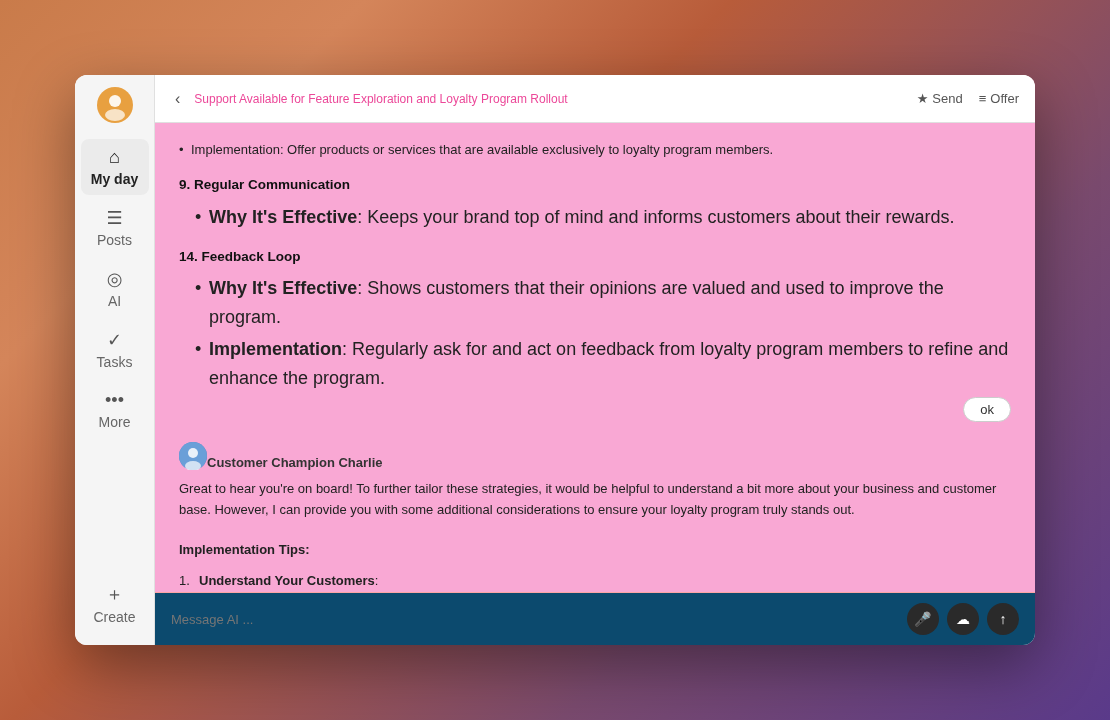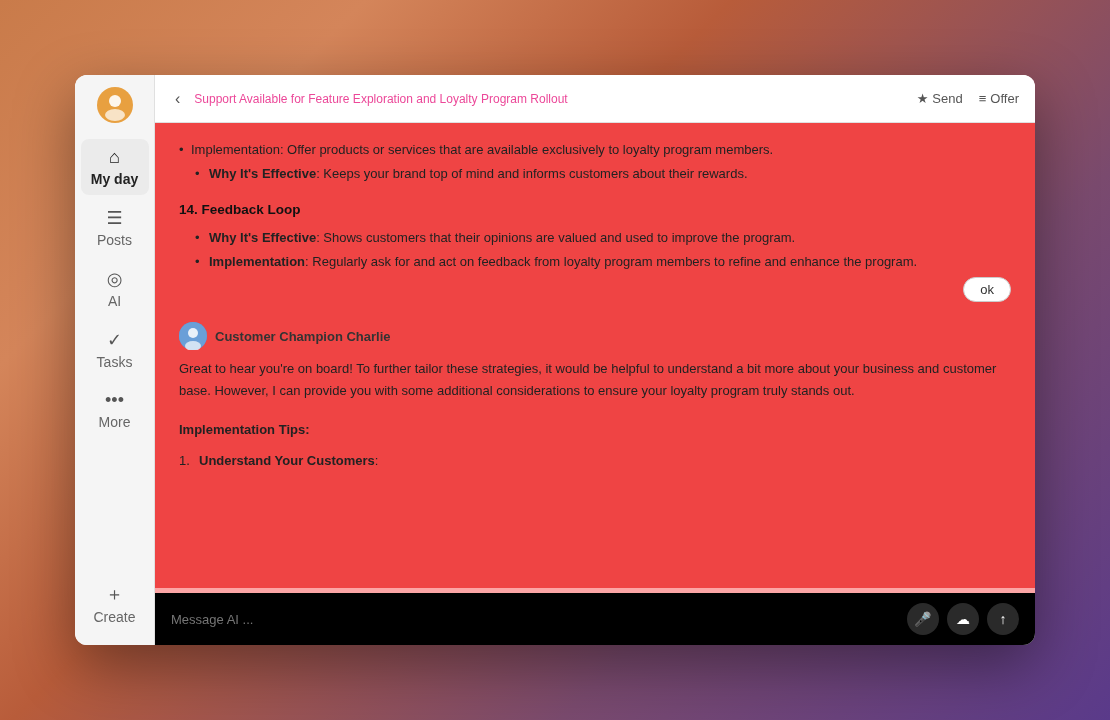--- a/index.html
+++ b/index.html
@@ -142,21 +142,21 @@
       font-size: 13px;
       color: #555;
       cursor: pointer;
     }
 
     
     .chat-area {
       flex: 1;
       overflow-y: auto;
       padding: 16px 24px;
-      background: #ef4444;
+      background: #f9a8d4;
     }
 
     .chat-area::-webkit-scrollbar {
       width: 6px;
     }
     .chat-area::-webkit-scrollbar-track {
       background: #f5f5f5;
     }
     .chat-area::-webkit-scrollbar-thumb {
       background: #ccc;
@@ -189,21 +189,21 @@
     }
 
     .section-number {
       font-weight: 700;
     }
 
     .sub-bullet {
       margin: 4px 0 4px 16px;
       position: relative;
       padding-left: 14px;
-      font-size: 13px;
+      font-size: 18px;
       line-height: 1.6;
     }
 
     .sub-bullet::before {
       content: '•';
       position: absolute;
       left: 0;
     }
 
     .sub-bullet .bold {
@@ -234,22 +234,21 @@
       clear: both;
     }
 
     
     .agent-message {
       margin-top: 20px;
     }
 
     .agent-header {
       display: flex;
-      align-items: center;
-      gap: 8px;
+      align-items: flex-end;
       margin-bottom: 8px;
       margin-top: 10px;
     }
 
     .agent-avatar {
       width: 28px;
       height: 28px;
       border-radius: 50%;
       background: linear-gradient(135deg, #4a90d9, #7b5ea7);
       display: flex;
@@ -277,26 +276,26 @@
       margin: 10px 0 4px 0;
     }
 
     .ordered-item .num {
       font-weight: 400;
       min-width: 16px;
     }
 
     
     .input-area {
-      border-top: 5px solid #fca5a5;
+      border-top: 1px solid #fca5a5;
       padding: 10px 16px;
       display: flex;
       align-items: center;
       gap: 10px;
-      background: #000000;
+      background: #0c4a6e;
     }
 
     .message-input {
       flex: 1;
       border: none;
       outline: none;
       font-size: 13px;
       color: #999;
       background: transparent;
     }
@@ -388,20 +387,23 @@
       </div>
     </div>
 
     <div class="chat-area">
       <div class="content-block">
 
         <div class="top-bullet">
           <span class="bold">Implementation</span>: Offer products or services that are available exclusively to loyalty program members.
         </div>
 
+        <div class="section-header">
+          <span class="section-number">9. </span>Regular Communication
+        </div>
         <div class="sub-bullet">
           <span class="bold">Why It's Effective</span>: Keeps your brand top of mind and informs customers about their rewards.
         </div>
 
         <div class="section-header">
           <span class="section-number">14. </span>Feedback Loop
         </div>
         <div class="sub-bullet">
           <span class="bold">Why It's Effective</span>: Shows customers that their opinions are valued and used to improve the program.
         </div>

